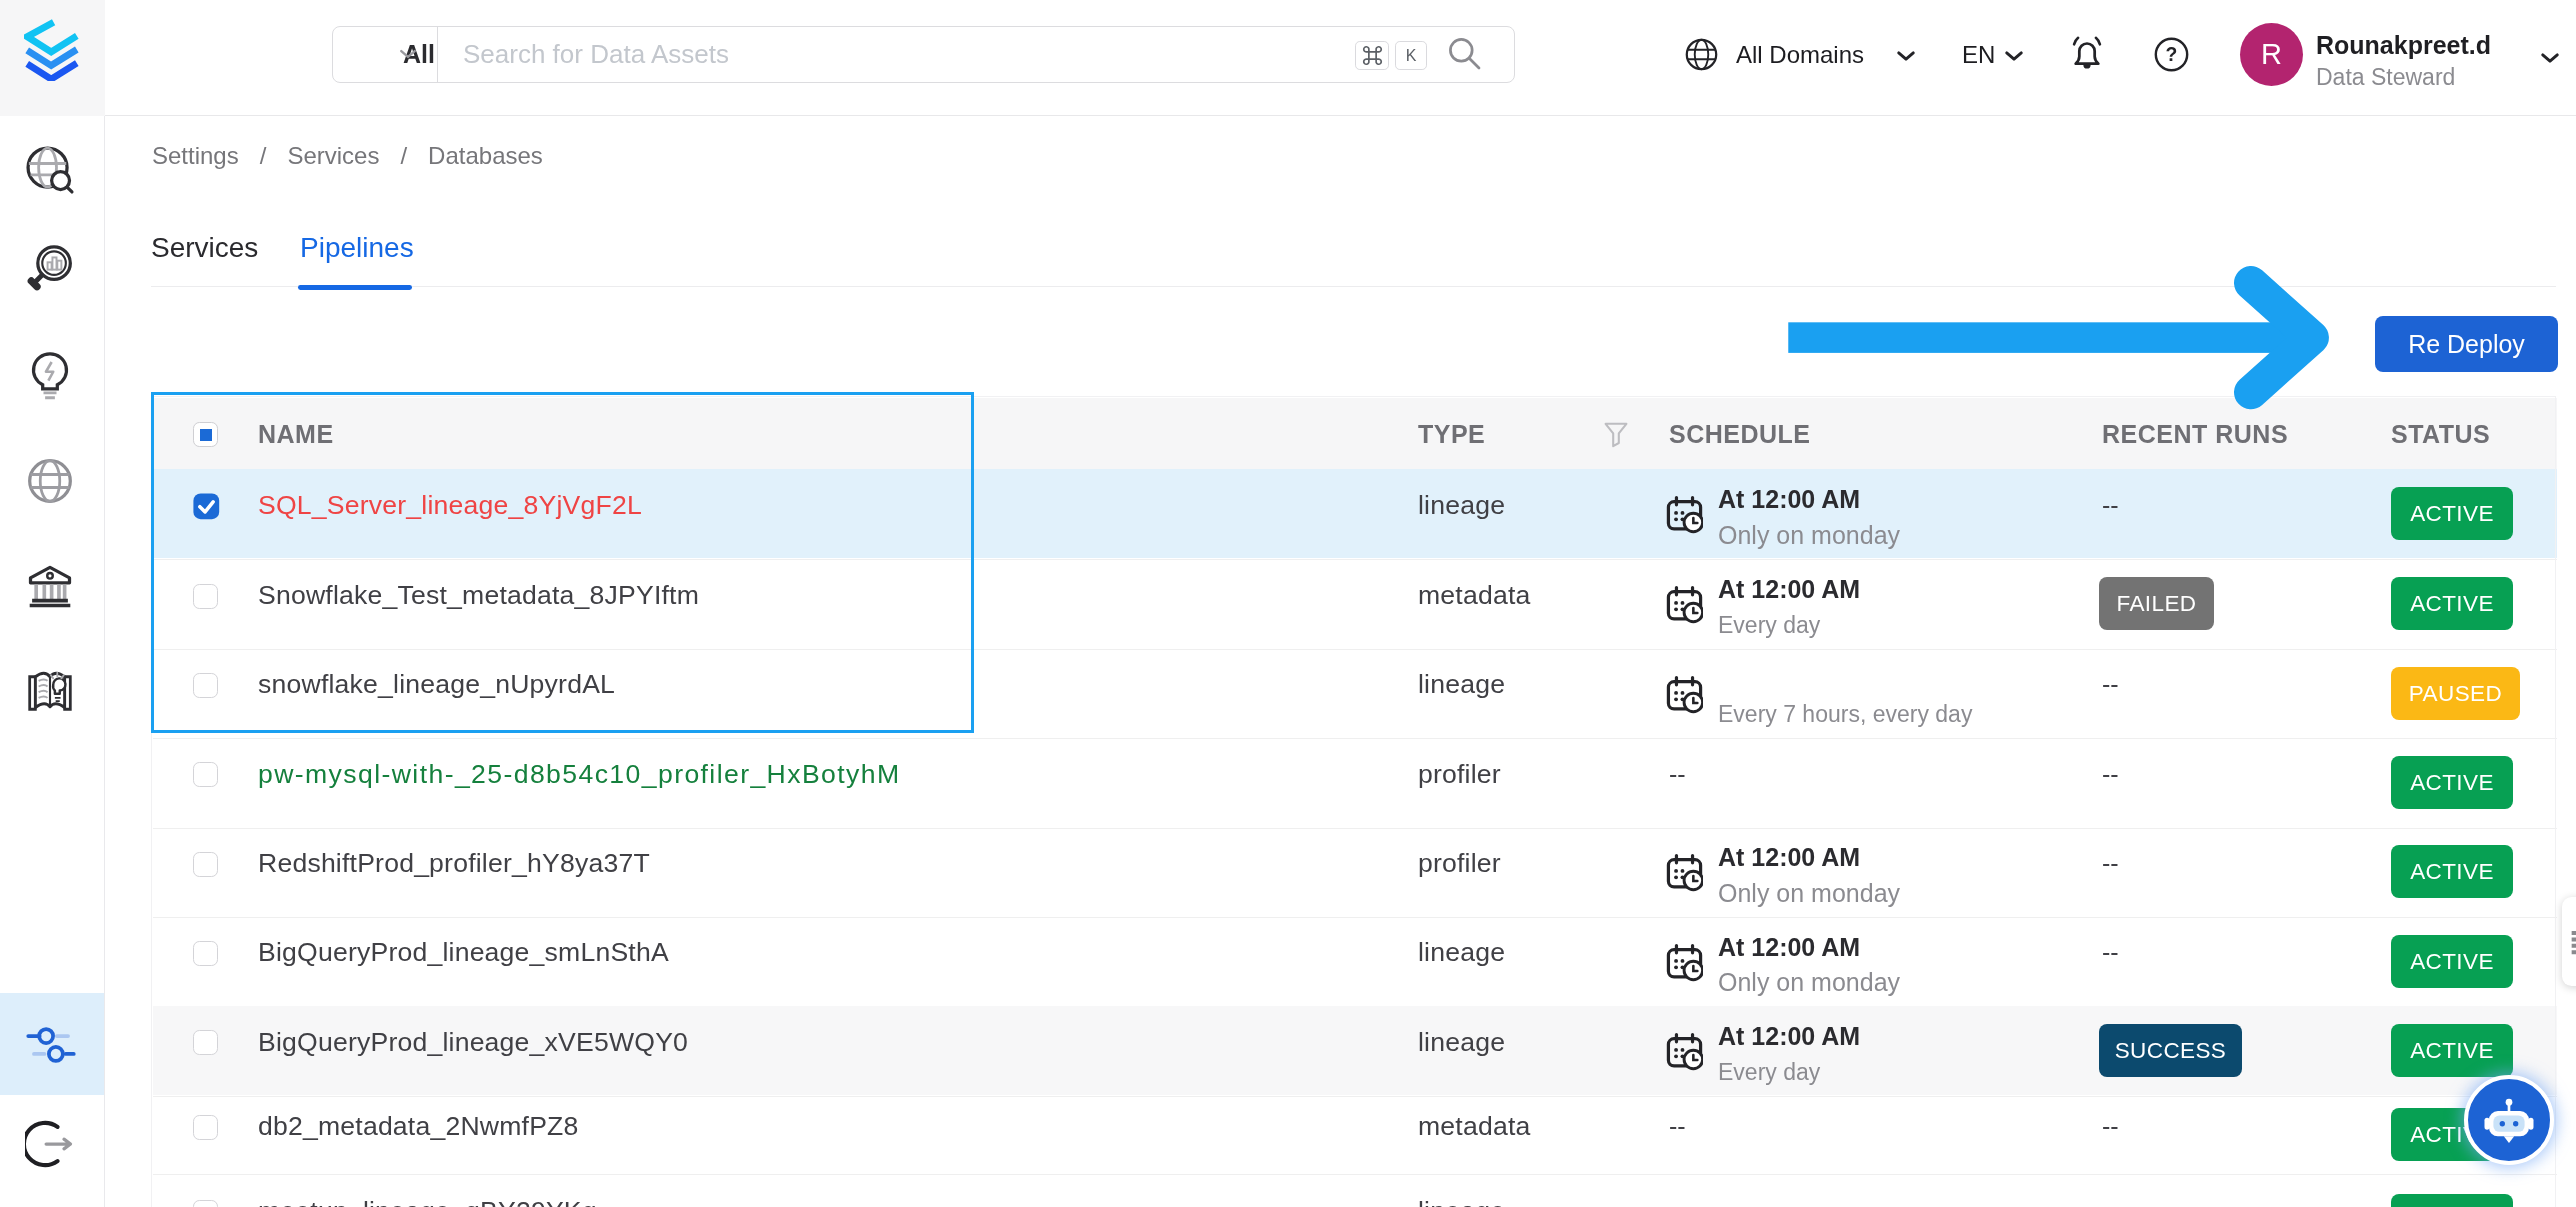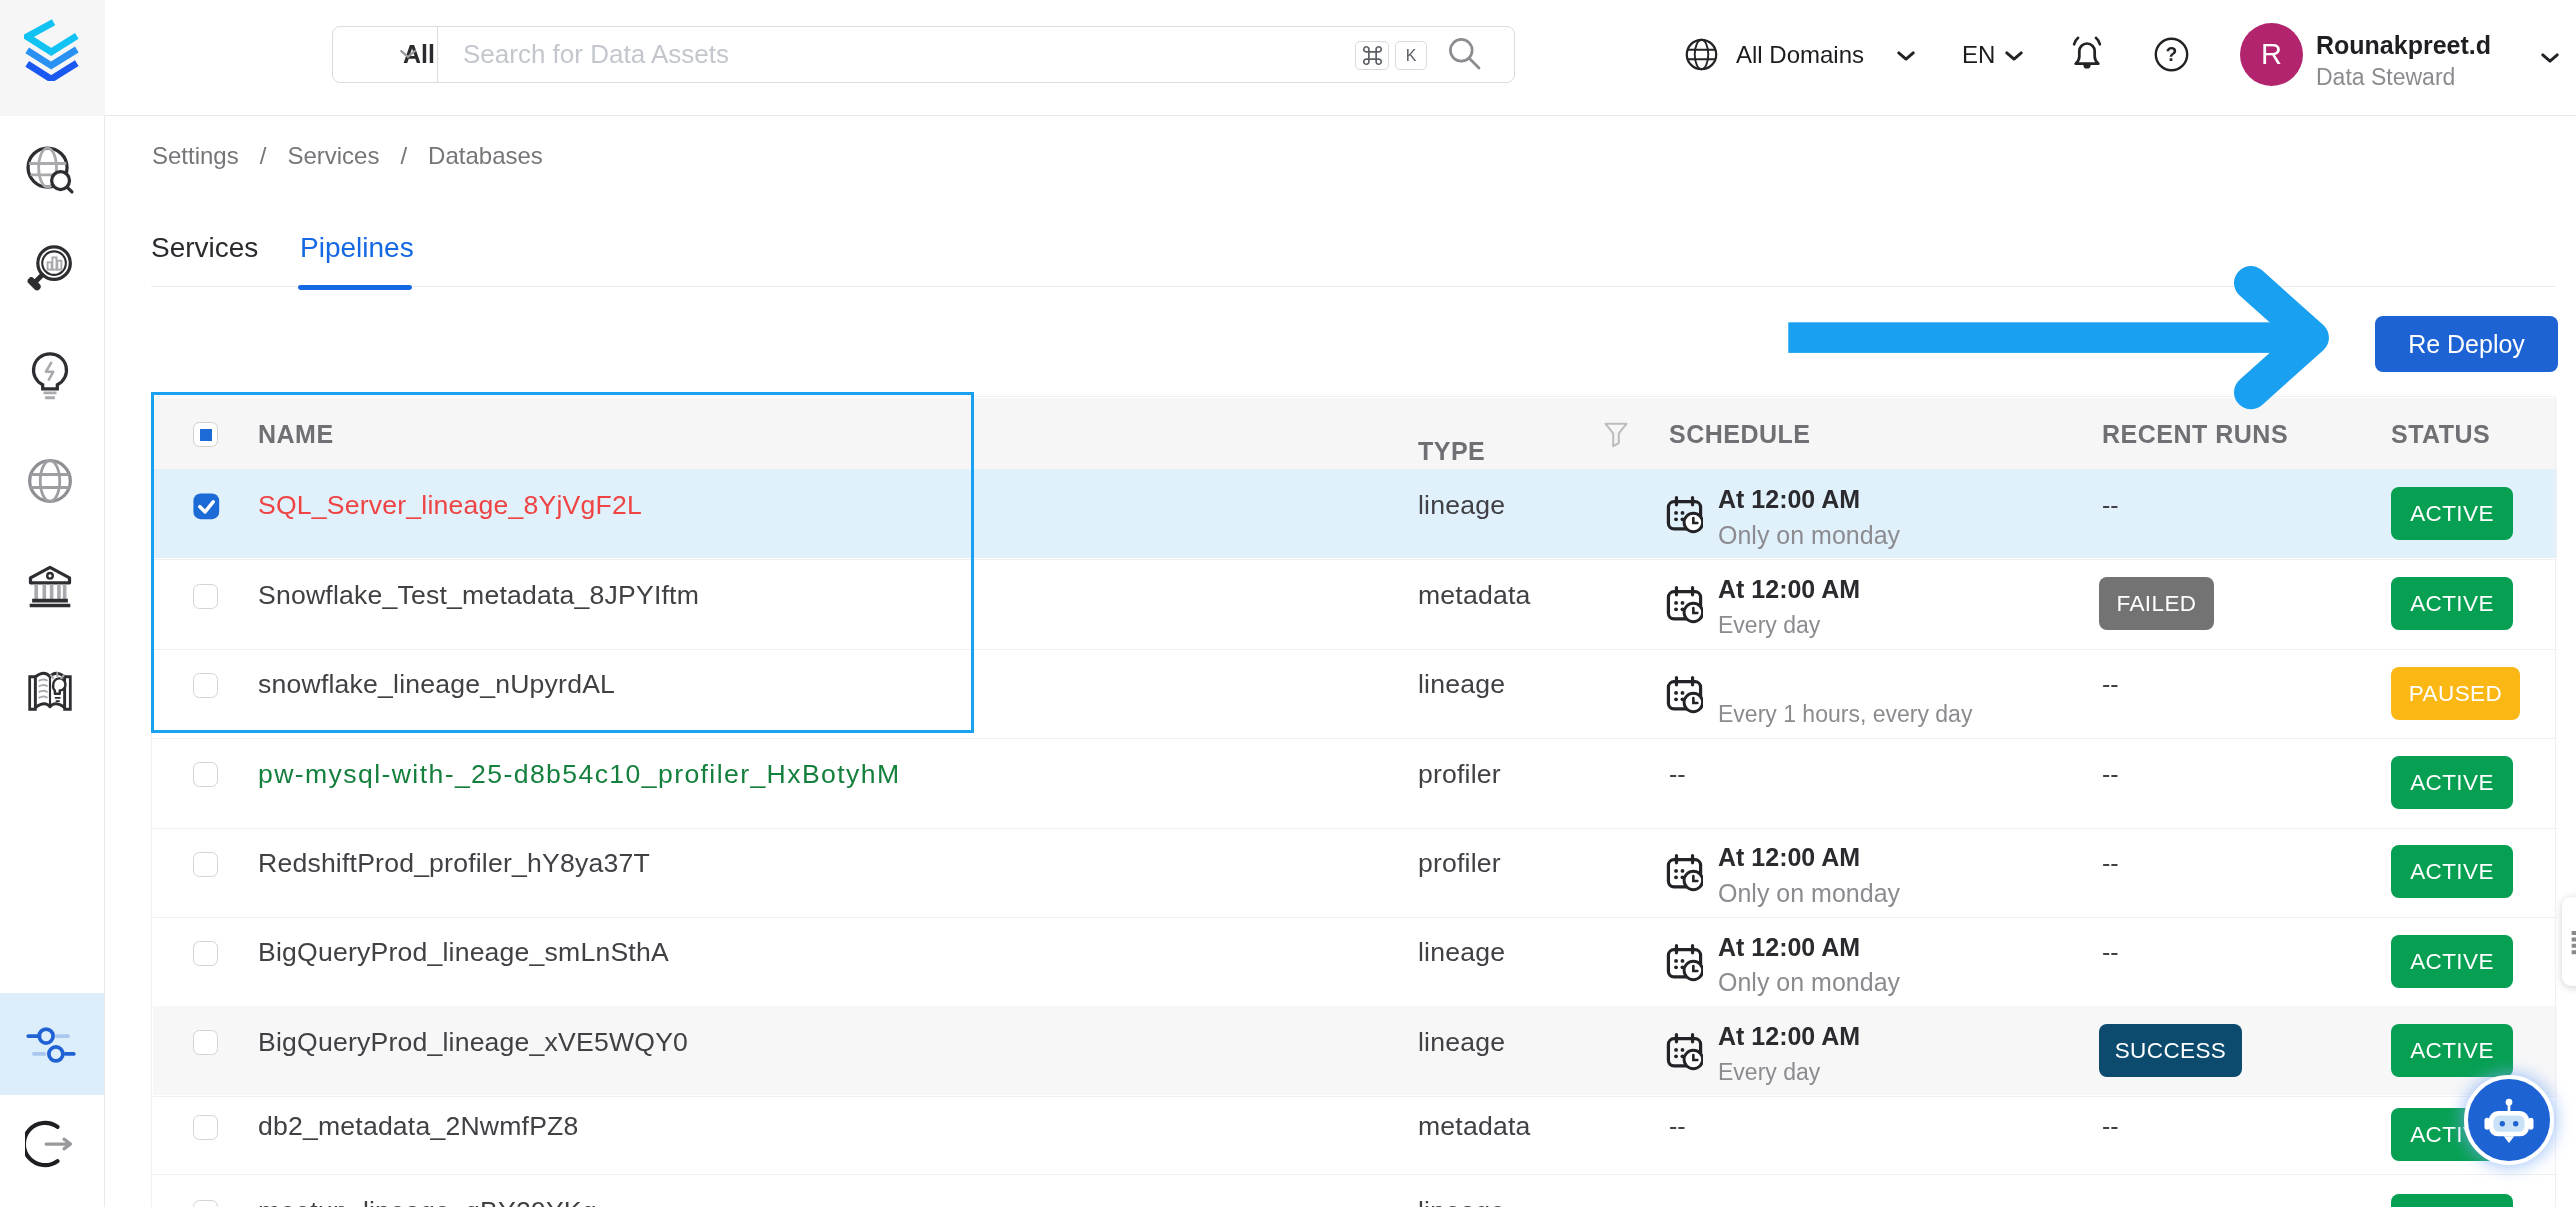--- a/index.html
+++ b/index.html
@@ -113,21 +113,21 @@
         <path d="M7.04 12.16 L16.0 19.84 L24.96 12.16" fill="none" stroke="#232327" stroke-width="3.6" stroke-linecap="round" stroke-linejoin="round"></path>
       </svg></div>
 <div style="position:absolute;left:152px;top:142px;width:725px;height:29px;font-size:24px;color:#76767a;"><span>Settings</span><span style="margin:0 21px;">/</span><span>Services</span><span style="margin:0 21px;">/</span><span>Databases</span></div>
 <div style="position:absolute;left:151px;top:232px;width:161px;height:34px;font-size:28px;font-weight:500;color:#2a2a2e;">Services</div>
 <div style="position:absolute;left:300px;top:232px;width:161px;height:34px;font-size:28px;font-weight:500;color:#1568e4;">Pipelines</div>
 <div style="position:absolute;left:151px;top:286px;width:2405px;height:0px;border-top:1.6px solid #ececee;"></div>
 <div style="position:absolute;left:298px;top:285px;width:114px;height:4.8px;background:#1568e4;border-radius:2.4px;"></div>
 <div style="position:absolute;left:2375px;top:316px;width:183px;height:56px;background:#1d63d4;border-radius:8px;display:flex;align-items:center;justify-content:center;color:#fff;font-size:25px;font-weight:500;">Re&nbsp;Deploy</div>
 <div style="position:absolute;left:153px;top:398px;width:2404px;height:72px;background:#f6f6f7;border-bottom:1.6px solid #ebebed;"></div>
 <div style="position:absolute;left:258px;top:420px;width:242px;height:27px;font-size:25px;font-weight:700;color:#6f6f74;letter-spacing:0.5px;">NAME</div>
-<div style="position:absolute;left:1418px;top:420px;width:161px;height:27px;font-size:25px;font-weight:700;color:#6f6f74;letter-spacing:0.5px;margin-top:17px;">TYPE</div>
+<div style="position:absolute;left:1418px;top:420px;width:161px;height:27px;font-size:25px;font-weight:700;color:#6f6f74;letter-spacing:0.5px;">TYPE</div>
 <div style="position:absolute;left:1604px;top:422px;width:24px;height:26px;"><svg width="24" height="26" viewBox="0 0 30 32" style="">
 <path d="M2 2 h26 l-9.5 12 v12 l-7 4 v-16 z" fill="none" stroke="#bdbdc1" stroke-width="2.6" stroke-linejoin="round"></path>
 </svg></div>
 <div style="position:absolute;left:1669px;top:420px;width:242px;height:27px;font-size:25px;font-weight:700;color:#6f6f74;letter-spacing:0.5px;">SCHEDULE</div>
 <div style="position:absolute;left:2102px;top:420px;width:282px;height:27px;font-size:25px;font-weight:700;color:#6f6f74;letter-spacing:0.5px;">RECENT RUNS</div>
 <div style="position:absolute;left:2391px;top:420px;width:201px;height:27px;font-size:25px;font-weight:700;color:#6f6f74;letter-spacing:0.5px;">STATUS</div>
 <div style="position:absolute;left:193px;top:422px;width:25px;height:25px;background:#fff;border:1.6px solid #cfcfd3;border-radius:6.4px;display:flex;align-items:center;justify-content:center;">
       <div style="width:12px;height:12px;background:#1b6ad6;"></div>
     </div>
 <div style="position:absolute;left:153px;top:469px;width:2404px;height:89px;background:#e1f1fb;"></div>
@@ -183,21 +183,21 @@
 <rect x="3" y="8" width="40" height="34" rx="7" fill="none" stroke="#232327" stroke-width="4"></rect>
 <path d="M13 3 v9 M33 3 v9" stroke="#232327" stroke-width="4" stroke-linecap="round"></path>
 <circle cx="12.5" cy="22" r="2.4" fill="#232327"></circle>
         <circle cx="20.5" cy="22" r="2.4" fill="#232327"></circle>
 <circle cx="12.5" cy="30" r="2.4" fill="#232327"></circle>
         <circle cx="20.5" cy="30" r="2.4" fill="#232327"></circle>
 <circle cx="34" cy="34" r="11.5" fill="#fff" stroke="#232327" stroke-width="3.6"></circle>
 <path d="M34 28.5 v6 h5" fill="none" stroke="#232327" stroke-width="3.2" stroke-linecap="round"></path>
 </svg>
     </div>
-<div style="position:absolute;left:1718px;top:697px;width:725px;height:35px;font-size:23px;color:#8b8b90;display:flex;align-items:center;">Every 1 hours, every day</div>
+<div style="position:absolute;left:1718px;top:697px;width:725px;height:35px;font-size:23px;color:#8b8b90;display:flex;align-items:center;">Every 7 hours, every day</div>
 <div style="position:absolute;left:2102px;top:668px;width:81px;height:32px;font-size:25px;color:#404045;display:flex;align-items:center;">--</div>
 <div style="position:absolute;left:2391px;top:667px;width:129px;height:53px;background:#fbb815;border-radius:8px;display:flex;align-items:center;justify-content:center;color:#fff;font-size:22.5px;letter-spacing:0.4px;">PAUSED</div>
 <div style="position:absolute;left:153px;top:828px;width:2404px;height:0px;border-top:1.6px solid #efefef;"></div>
 <div style="position:absolute;left:193px;top:762px;width:25px;height:25px;background:#fff;border:1.6px solid #d4d4d8;border-radius:6.4px;"></div>
 <div style="position:absolute;left:258px;top:758px;width:1047px;height:32px;font-size:26.6px;letter-spacing:1.4px;color:#15803d;display:flex;align-items:center;">pw-mysql-with-_25-d8b54c10_profiler_HxBotyhM</div>
 <div style="position:absolute;left:1418px;top:758px;width:242px;height:32px;font-size:26.6px;letter-spacing:0.2px;color:#404045;display:flex;align-items:center;">profiler</div>
 <div style="position:absolute;left:1669px;top:758px;width:81px;height:32px;font-size:25px;color:#404045;display:flex;align-items:center;">--</div>
 <div style="position:absolute;left:2102px;top:758px;width:81px;height:32px;font-size:25px;color:#404045;display:flex;align-items:center;">--</div>
 <div style="position:absolute;left:2391px;top:756px;width:122px;height:53px;background:#07a053;border-radius:8px;display:flex;align-items:center;justify-content:center;color:#fff;font-size:22.5px;letter-spacing:0.4px;">ACTIVE</div>
 <div style="position:absolute;left:153px;top:917px;width:2404px;height:0px;border-top:1.6px solid #efefef;"></div>

